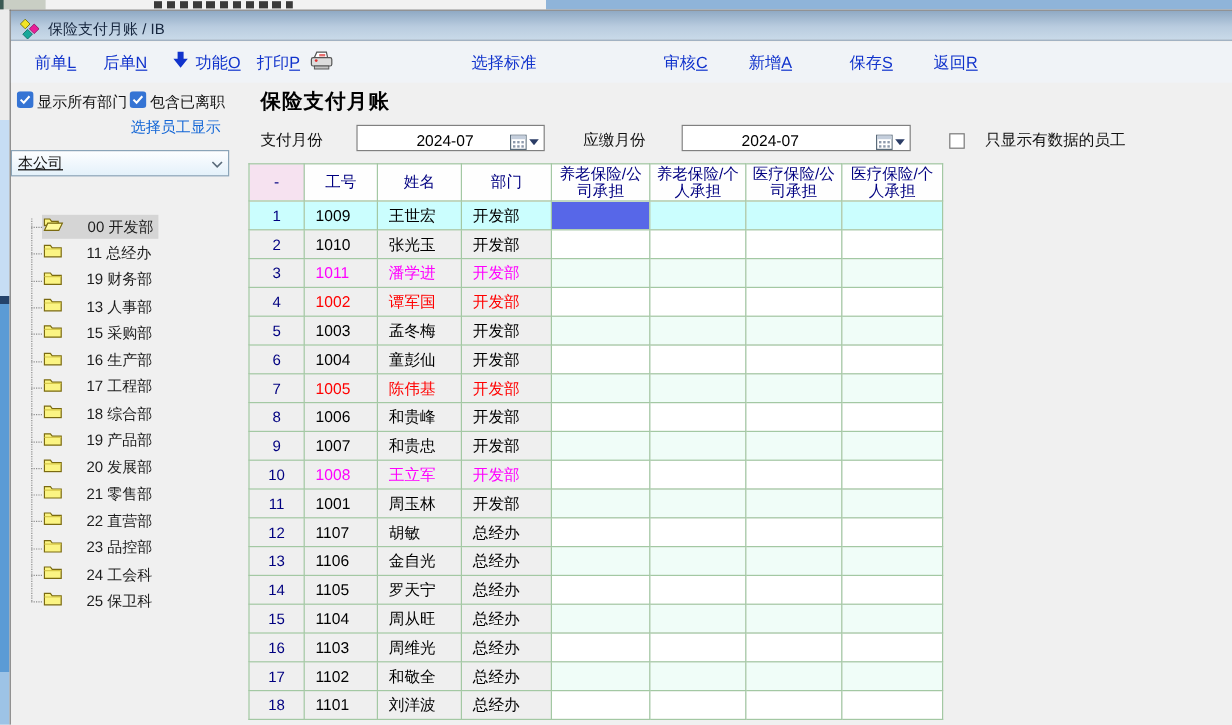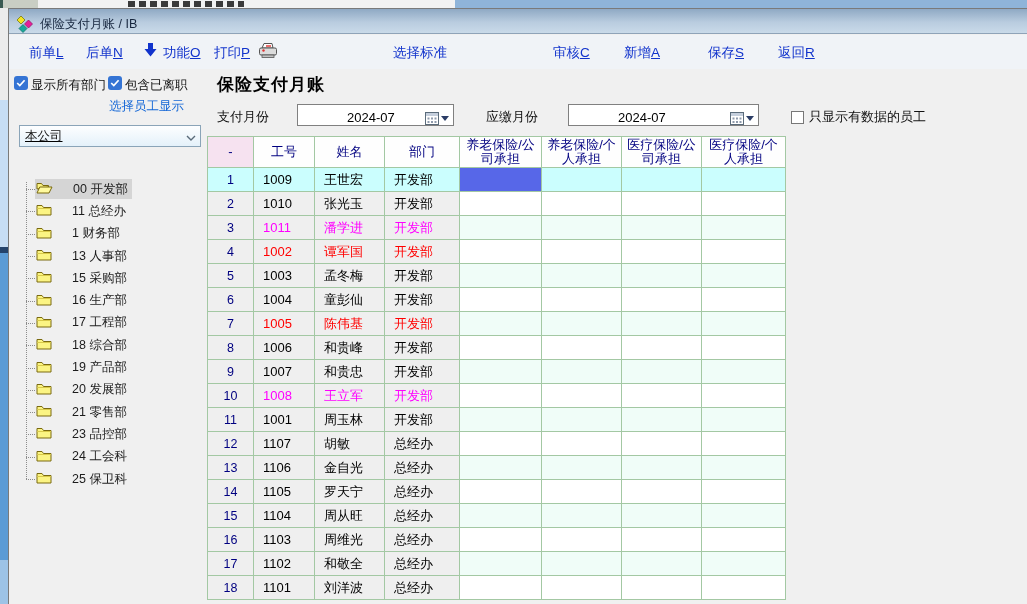--- a/index.html
+++ b/index.html
@@ -34,21 +34,21 @@
   .toolbar { position:absolute; left:0; top:26px; width:100%; height:34px; background:#F0F3F7; }
   .tb-btn { position:absolute; top:9px; font-size:13.5px; color:var(--accent-blue); cursor:default; white-space:nowrap; }
   .tb-btn u { text-decoration:underline; }
   .tb-icon { position:absolute; top:8px; }
 
   
   .cb { display:inline-block; width:14px; height:14px; vertical-align:middle; }
   .cb-unchecked { width:13px; height:13px; background:#fff; border:1px solid #777; }
   .side-label { font-size:12.5px; color:#111; }
   .link { font-size:12.5px; color:#1366D6; }
-  .company-dd { position:absolute; left:10px; top:116px; width:182px; height:22px;
+  .company-dd { position:absolute; left:0; top:116px; width:182px; height:22px;
                 border:1px solid #8AA4B8; background:linear-gradient(180deg,#FDFEFF 0%,#E4F1FA 100%);
                 display:flex; align-items:center;text-decoration:underline; }
   .company-dd .dd-text { flex:1; padding-left:5px; font-size:12.5px; color:#111; }
   .company-dd .dd-arrow { width:18px; text-align:center; }
 
   .tree { position:absolute; left:0; top:169px; width:195px; }
   .tree::before { content:""; position:absolute; left:17px; top:4px; bottom:11px; border-left:1px dotted #8C8C8C; }
   .tree-item { position:relative; height:22.3px; display:flex; align-items:center; padding-left:26px; }
   .tree-item::before { content:""; position:absolute; left:17px; top:50%; width:9px; border-top:1px dotted #8C8C8C; }
   .tree-row { display:flex; align-items:center; gap:20px; padding:1px 4px 1px 1px; }
@@ -58,21 +58,21 @@
   
   .page-title { position:absolute; left:208px; top:64px; font-size:17px; font-weight:bold;
                 color:#000; letter-spacing:1px; font-family:"Liberation Serif",serif; }
   .filter-label { position:absolute; top:99px; font-size:13px; color:#111; }
   .date-input { position:absolute; top:95px; height:22px; border:1px solid #808080; background:#fff;
                 display:flex; align-items:flex-end;padding-left:43px; }
   .date-input .date-text { flex:1; padding-left:6px; font-size:13px; color:#000; }
   .date-input .date-icons { display:flex; align-items:center; gap:2px; padding-right:4px; }
   .tri-down { width:0; height:0; border-left:4px solid transparent; border-right:4px solid transparent; border-top:5px solid #2B3D66; }
 
-  .cb-row-right { position:absolute; left:782px; top:99px; display:flex; align-items:center; gap:5px; }
+  .cb-row-right { position:absolute; left:782px; top:99px; display:flex; align-items:center; gap:17px; }
   .cb-row-right .side-label { font-size:13px; }
 
   
   .grid-wrap { position:absolute; left:198px; top:127px; }
   table.grid { border-collapse:collapse; table-layout:fixed; }
   .grid th, .grid td { border:1px solid var(--grid-line); overflow:hidden; }
   .grid th { height:30px; background:#FEFEFE; color:var(--navy); font-weight:normal;
              font-size:13px; text-align:center; line-height:14px; padding:1px; word-break:break-all; }
   .grid th.first { background:var(--header-first-bg); }
   .grid td { height:24px; font-size:13px; color:#000; white-space:nowrap; background:#fff; }
@@ -173,21 +173,21 @@
               </svg></span>
             <span class="tree-label">11 总经办</span>
           </span>
         </div>
         <div class="tree-item">
           <span class="tree-row">
             <span><svg width="16" height="13" viewBox="0 0 16 13">
                 <path d="M1 2.5 L6 2.5 L7.5 4.5 L15 4.5 L15 12 L1 12 Z" fill="#FBF483" stroke="#7A6A10" stroke-width="1"></path>
                 <line x1="1" y1="5.5" x2="15" y2="5.5" stroke="#D8C94A" stroke-width="1"></line>
               </svg></span>
-            <span class="tree-label">1 财务部</span>
+            <span class="tree-label">19 财务部</span>
           </span>
         </div>
         <div class="tree-item">
           <span class="tree-row">
             <span><svg width="16" height="13" viewBox="0 0 16 13">
                 <path d="M1 2.5 L6 2.5 L7.5 4.5 L15 4.5 L15 12 L1 12 Z" fill="#FBF483" stroke="#7A6A10" stroke-width="1"></path>
                 <line x1="1" y1="5.5" x2="15" y2="5.5" stroke="#D8C94A" stroke-width="1"></line>
               </svg></span>
             <span class="tree-label">13 人事部</span>
           </span>
@@ -246,20 +246,29 @@
             <span class="tree-label">20 发展部</span>
           </span>
         </div>
         <div class="tree-item">
           <span class="tree-row">
             <span><svg width="16" height="13" viewBox="0 0 16 13">
                 <path d="M1 2.5 L6 2.5 L7.5 4.5 L15 4.5 L15 12 L1 12 Z" fill="#FBF483" stroke="#7A6A10" stroke-width="1"></path>
                 <line x1="1" y1="5.5" x2="15" y2="5.5" stroke="#D8C94A" stroke-width="1"></line>
               </svg></span>
             <span class="tree-label">21 零售部</span>
+          </span>
+        </div>
+        <div class="tree-item">
+          <span class="tree-row">
+            <span><svg width="16" height="13" viewBox="0 0 16 13">
+                <path d="M1 2.5 L6 2.5 L7.5 4.5 L15 4.5 L15 12 L1 12 Z" fill="#FBF483" stroke="#7A6A10" stroke-width="1"></path>
+                <line x1="1" y1="5.5" x2="15" y2="5.5" stroke="#D8C94A" stroke-width="1"></line>
+              </svg></span>
+            <span class="tree-label">22 直营部</span>
           </span>
         </div>
         <div class="tree-item">
           <span class="tree-row">
             <span><svg width="16" height="13" viewBox="0 0 16 13">
                 <path d="M1 2.5 L6 2.5 L7.5 4.5 L15 4.5 L15 12 L1 12 Z" fill="#FBF483" stroke="#7A6A10" stroke-width="1"></path>
                 <line x1="1" y1="5.5" x2="15" y2="5.5" stroke="#D8C94A" stroke-width="1"></line>
               </svg></span>
             <span class="tree-label">23 品控部</span>
           </span>

